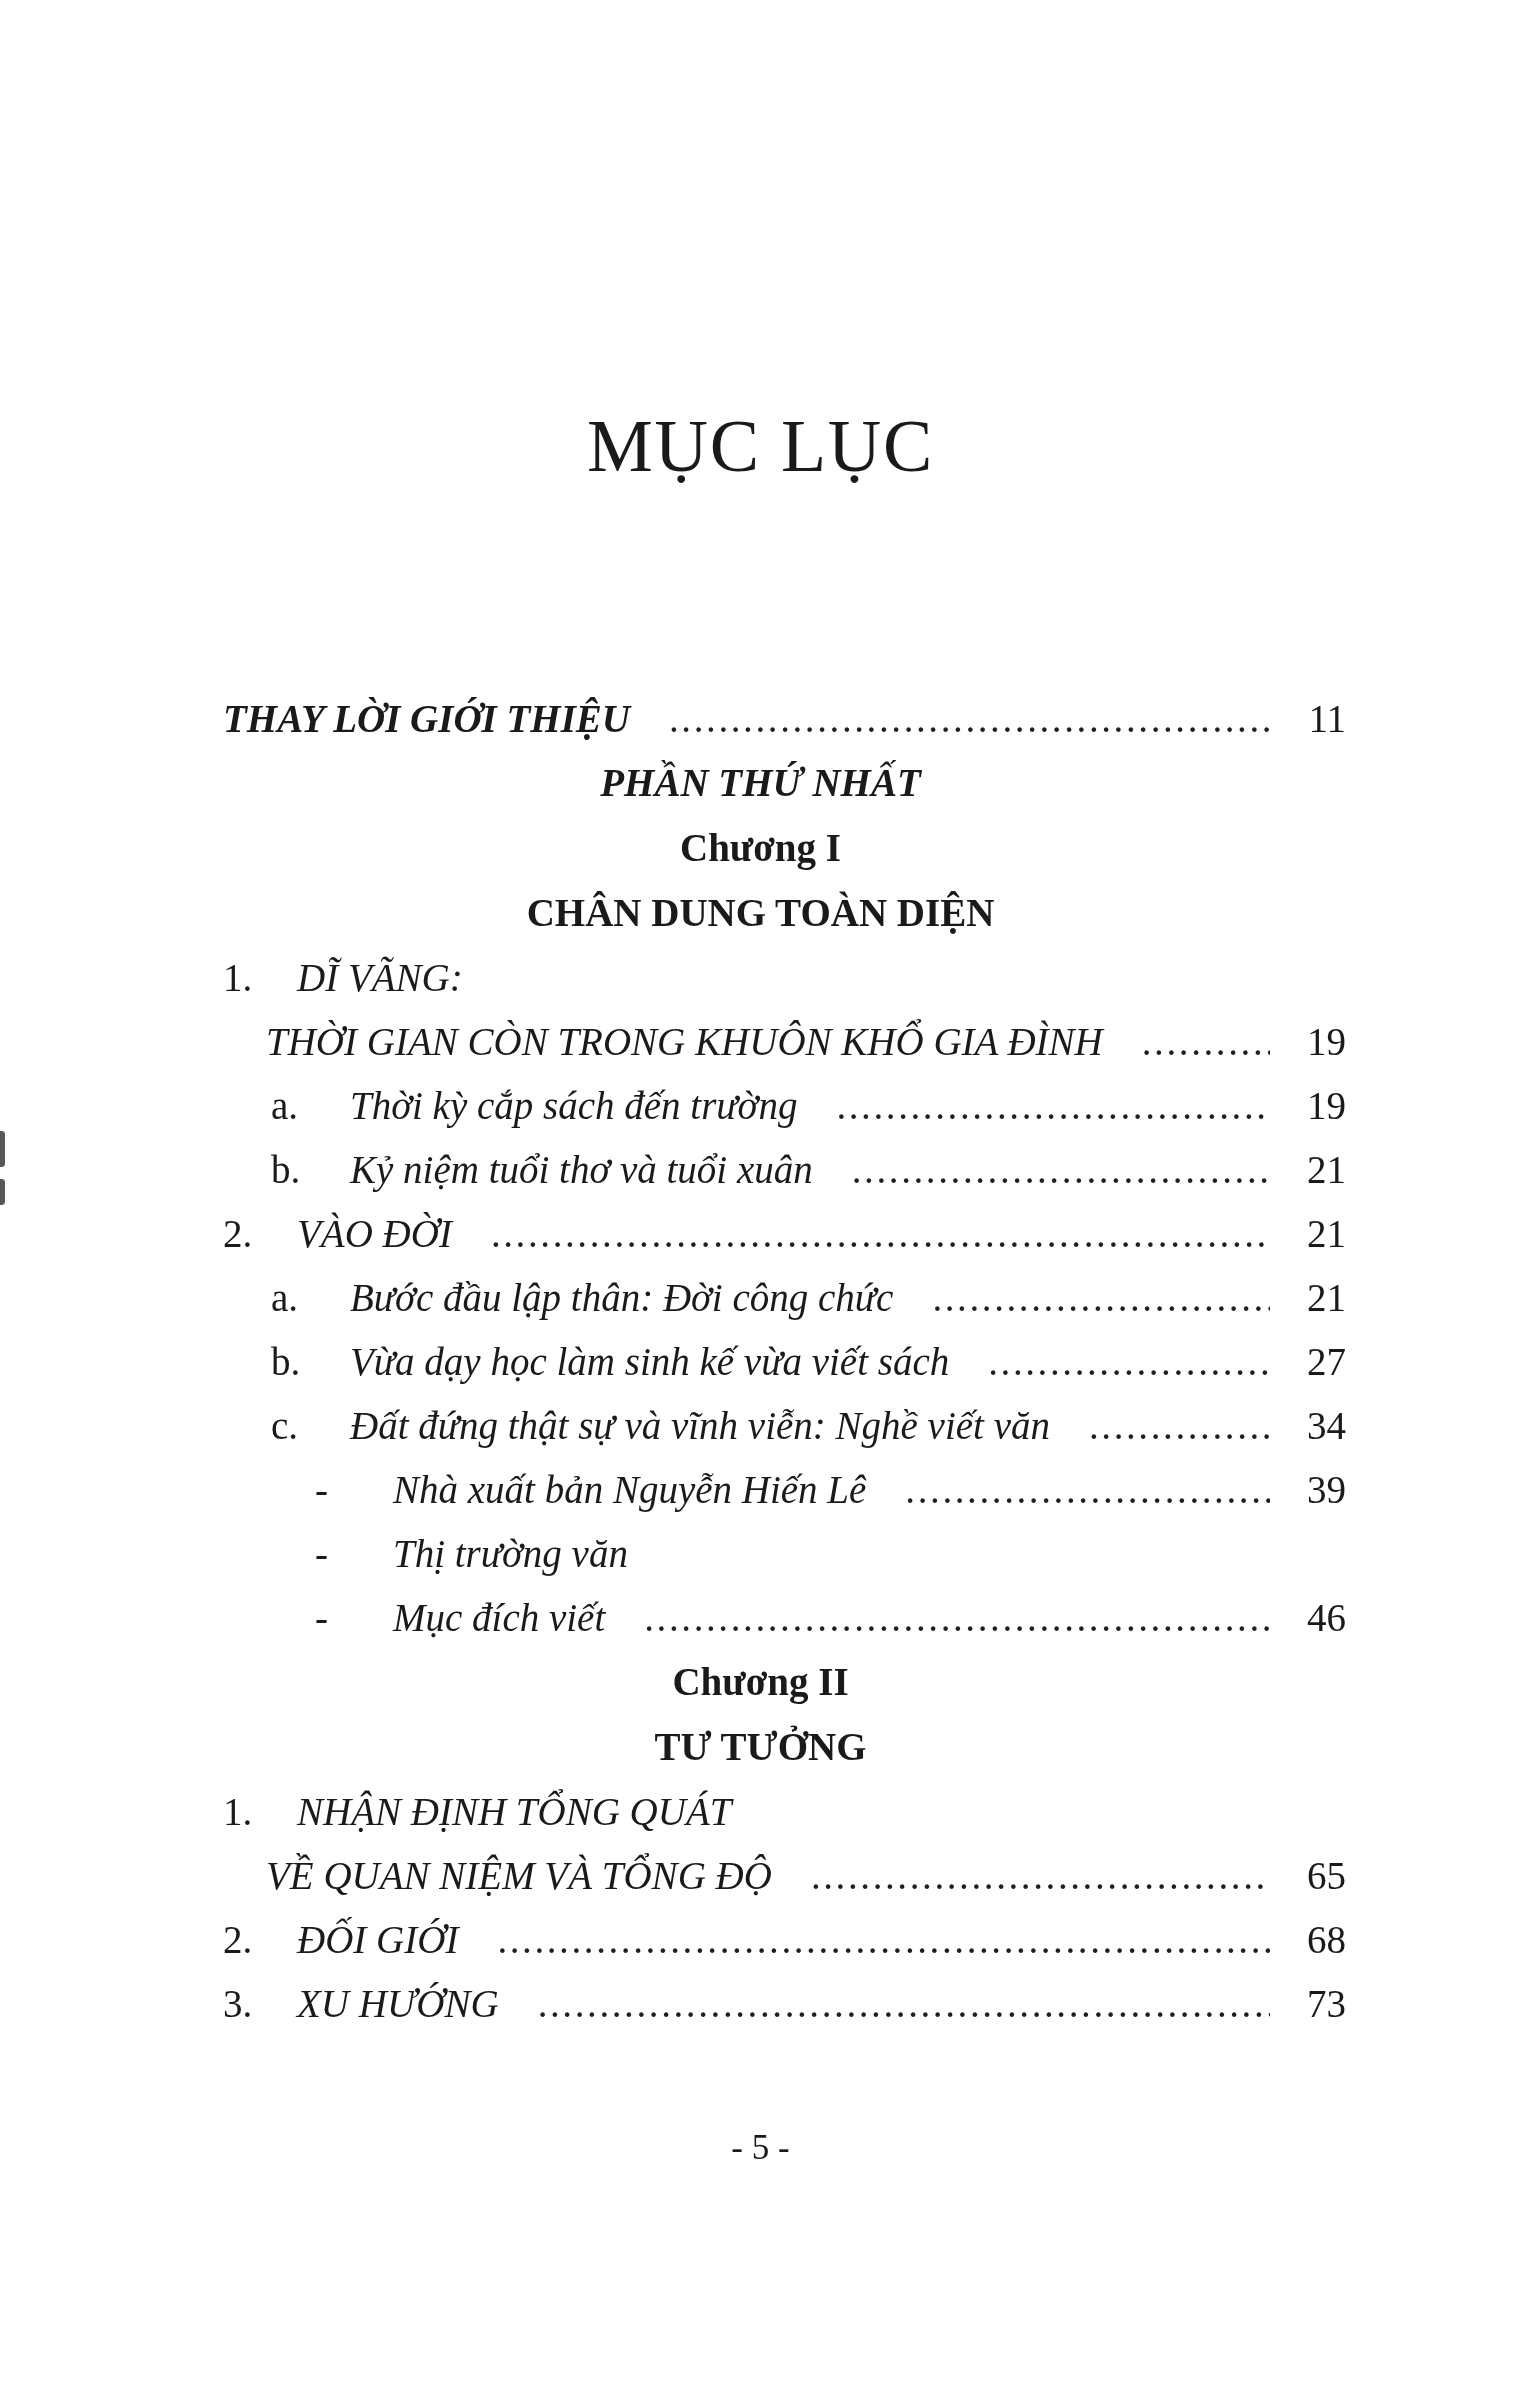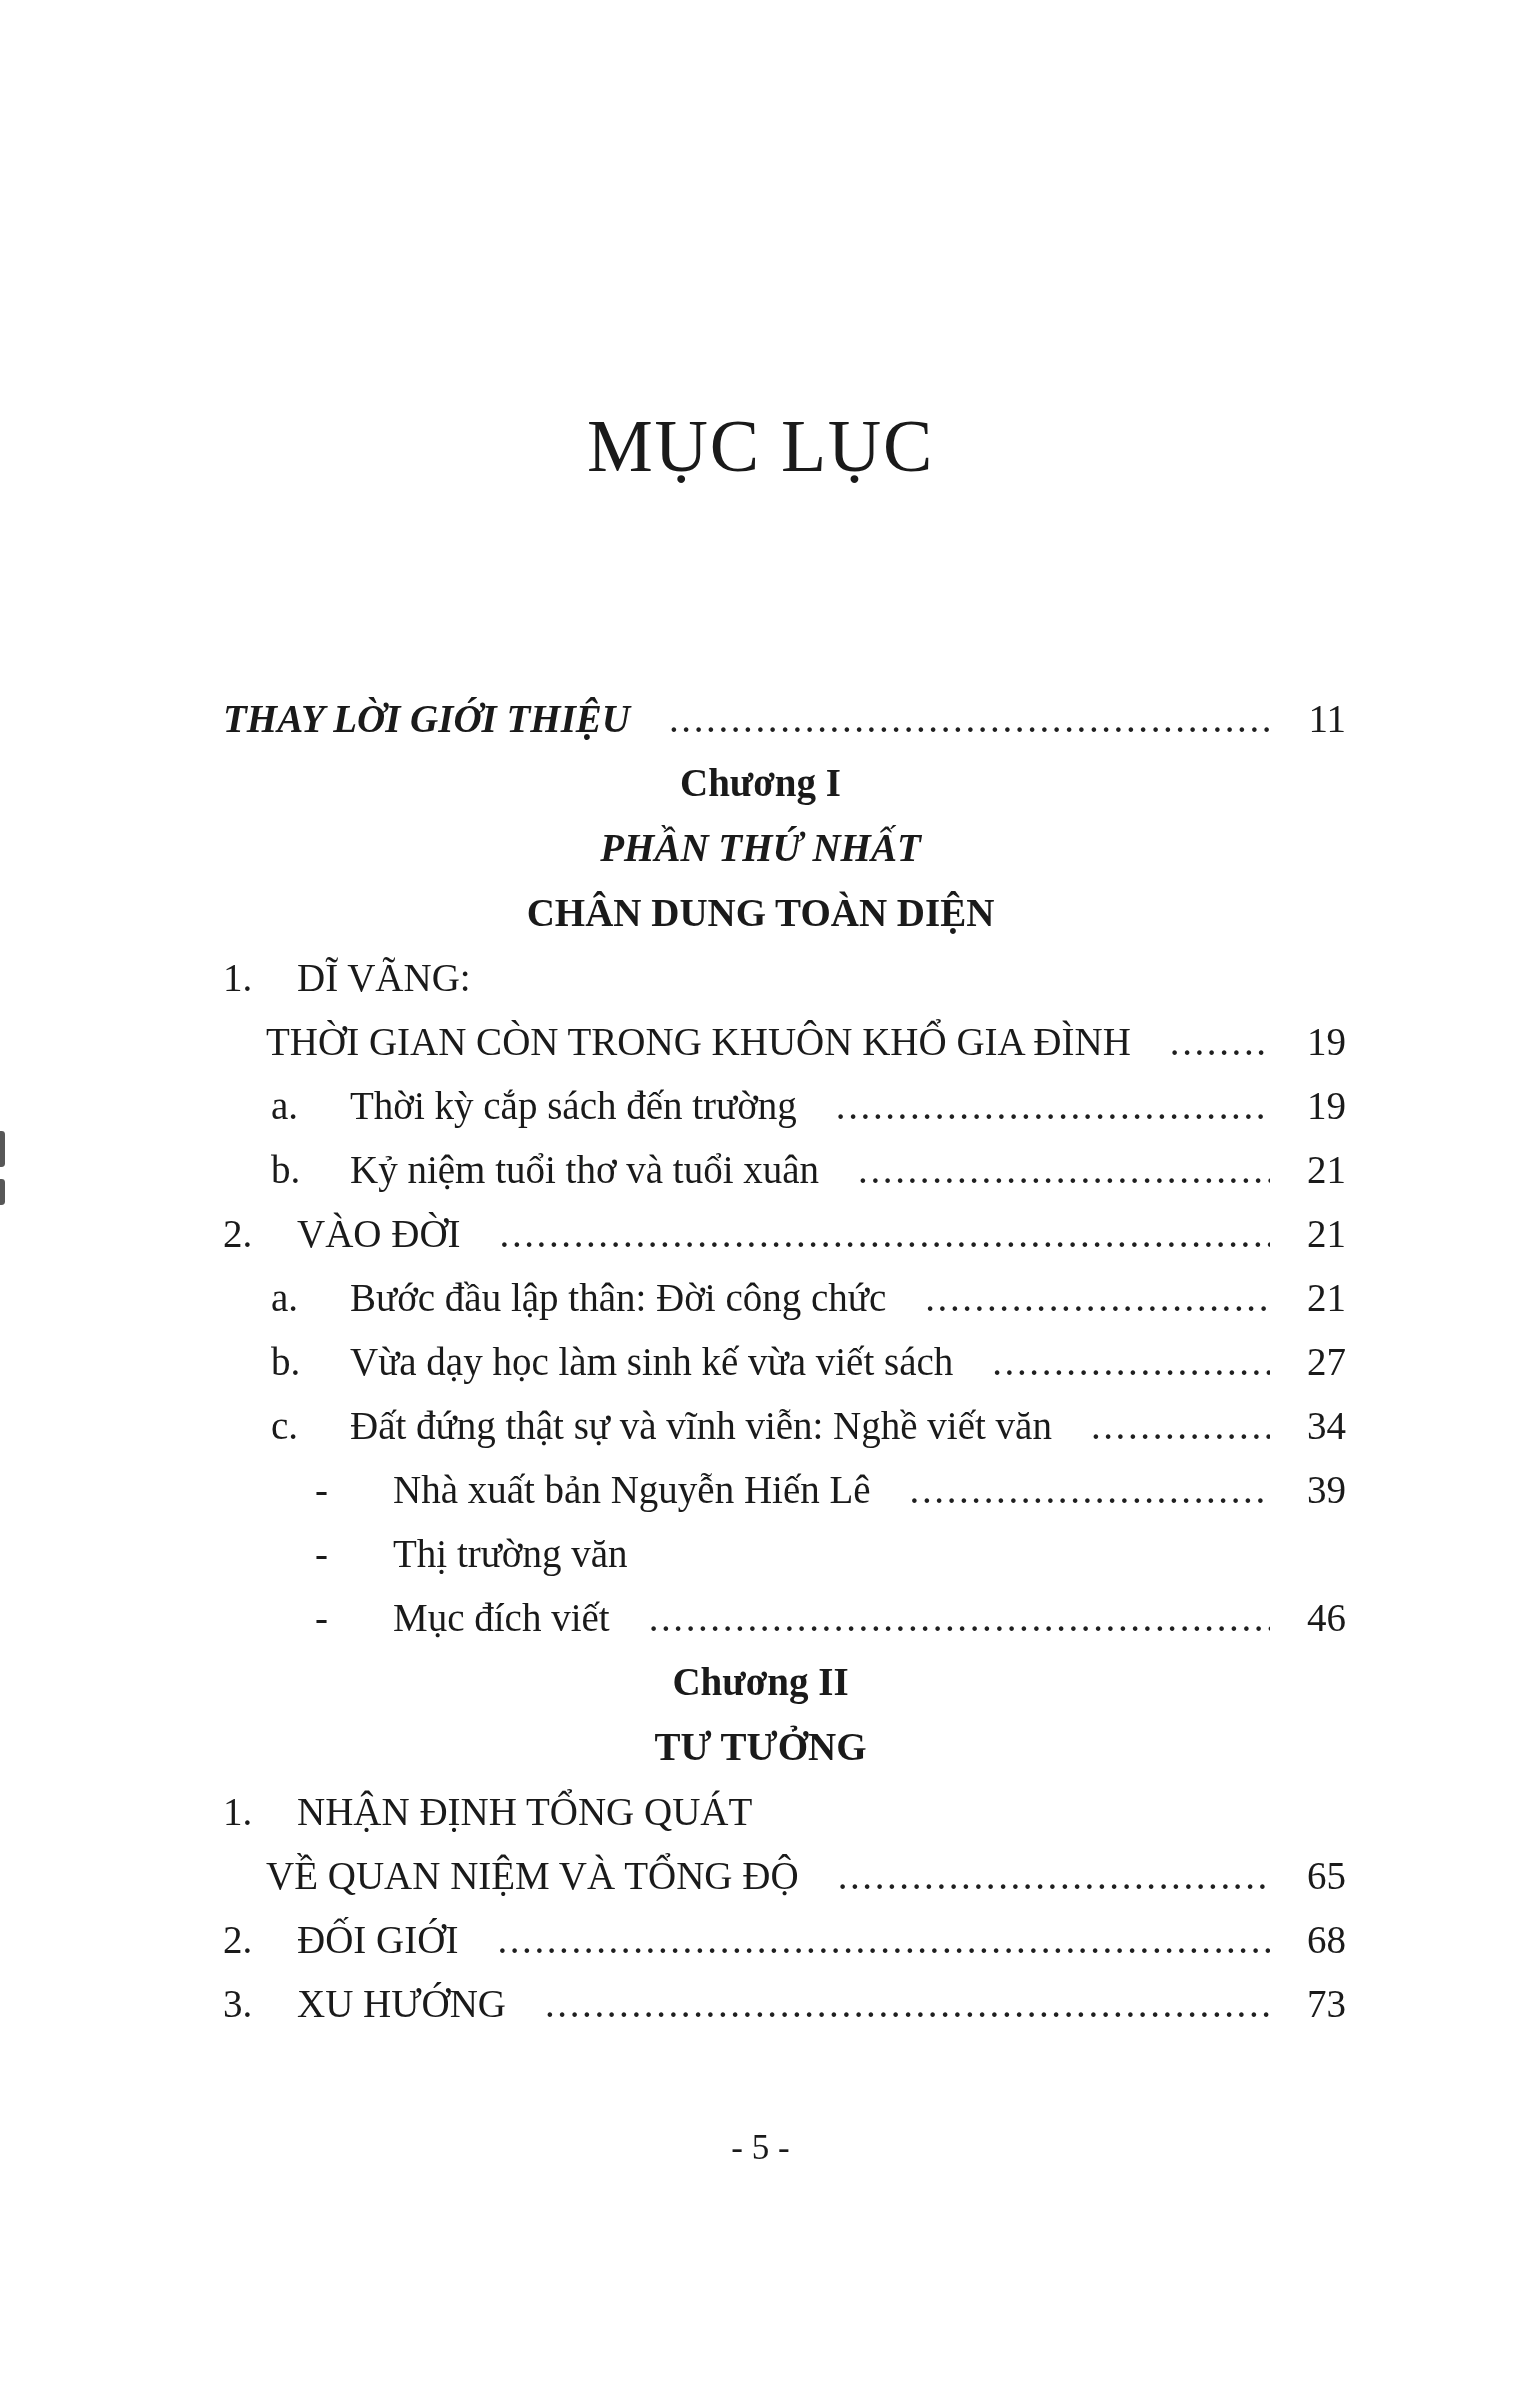--- a/index.html
+++ b/index.html
@@ -51,21 +51,21 @@
     gap: 33px;
   }
   .ind-0 { padding-left: 0; }
   .ind-c { padding-left: 43px; }
   .ind-1 { padding-left: 48px; }
   .ind-2 { padding-left: 92px; }
   .marker { flex: 0 0 auto; display: inline-block; }
   .ind-0 .marker { width: 41px; }
   .ind-1 .marker { width: 46px; }
   .ind-2 .marker { width: 45px; }
-  .label { flex: 0 1 auto; white-space: nowrap; }
+  .label { flex: 0 1 auto; white-space: nowrap; font-style: italic; }
   .bold { font-weight: bold; }
   .bold-italic { font-weight: bold; font-style: italic; }
   .leader {
     flex: 1 1 auto;
     overflow: hidden;
     white-space: nowrap;
     min-width: 0;
     margin: 0 4.3px 0 6px;
     color: #1f1f1f;
   }
@@ -99,22 +99,22 @@
   <div class="scan-mark mark-1"></div>
   <div class="scan-mark mark-2"></div>
   <div class="content">
     <h1 class="title">MỤC LỤC</h1>
     <div class="toc" id="toc-list">
         <div class="toc-row ind-0">
           <span class="label bold-italic">THAY LỜI GIỚI THIỆU</span>
           <span class="leader"></span>
           <span class="pagenum">11</span>
         </div>
+        <div class="toc-center bold-italic">PHẦN THỨ NHẤT</div>
         <div class="toc-center bold">Chương I</div>
-        <div class="toc-center bold-italic">PHẦN THỨ NHẤT</div>
         <div class="toc-center bold">CHÂN DUNG TOÀN DIỆN</div>
         <div class="toc-row ind-0">
           <span class="marker">1.</span>
           <span class="label ">DĨ VÃNG:</span>
         </div>
         <div class="toc-row ind-c">
           <span class="label ">THỜI GIAN CÒN TRONG KHUÔN KHỔ GIA ĐÌNH</span>
           <span class="leader"></span>
           <span class="pagenum">19</span>
         </div>

